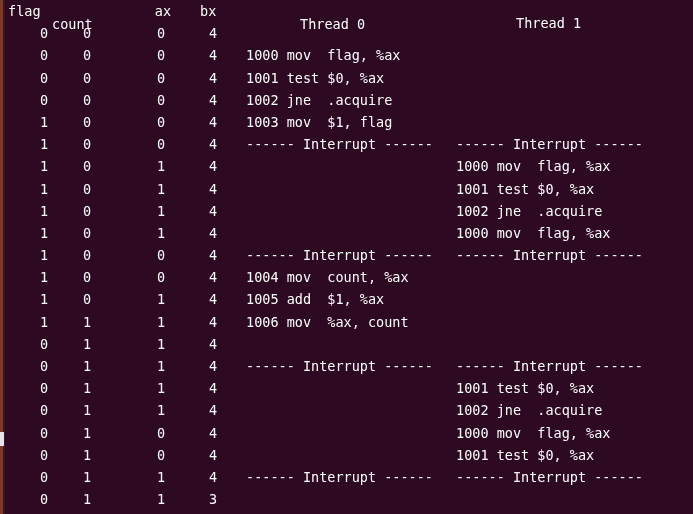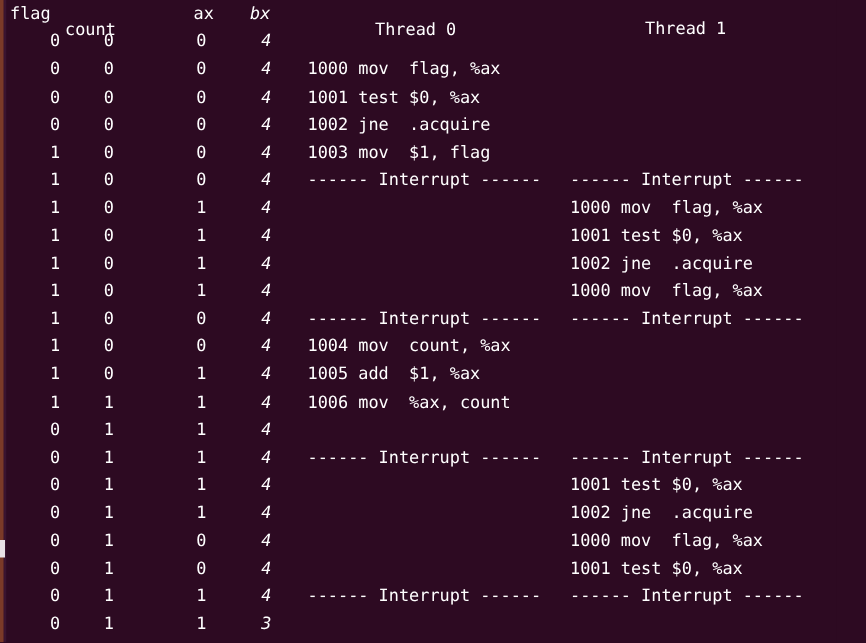--- a/index.html
+++ b/index.html
@@ -63,21 +63,21 @@
     white-space: pre;
   }
   .cell {
     position: absolute;
     top: 0;
     white-space: pre;
   }
   .c-flag  { left: 24px;  width: 40px; text-align: center; }
   .c-count { left: 66px;  width: 42px; text-align: center; }
   .c-ax    { left: 140px; width: 42px; text-align: center; }
-  .c-bx    { left: 192px; width: 42px; text-align: center; font-style: italic; }
+  .c-bx    { left: 192px; width: 42px; text-align: center; }
   .c-t0    { left: 246px; }
   .c-t1    { left: 456px; }
 
   .hdr .c-flag  { left: 8px;  width: 44px; text-align: left; }
   .hdr .c-count { left: 52px; width: 60px; text-align: left; margin-top: 13px; }
   .hdr .c-ax    { left: 148px; width: 30px; text-align: center; }
   .hdr .c-bx    { left: 200px; width: 30px; text-align: left; }
   .hdr .c-t0    { left: 300px; margin-top: 13px; }
   .hdr .c-t1    { left: 516px; margin-top: 12px; }
 

